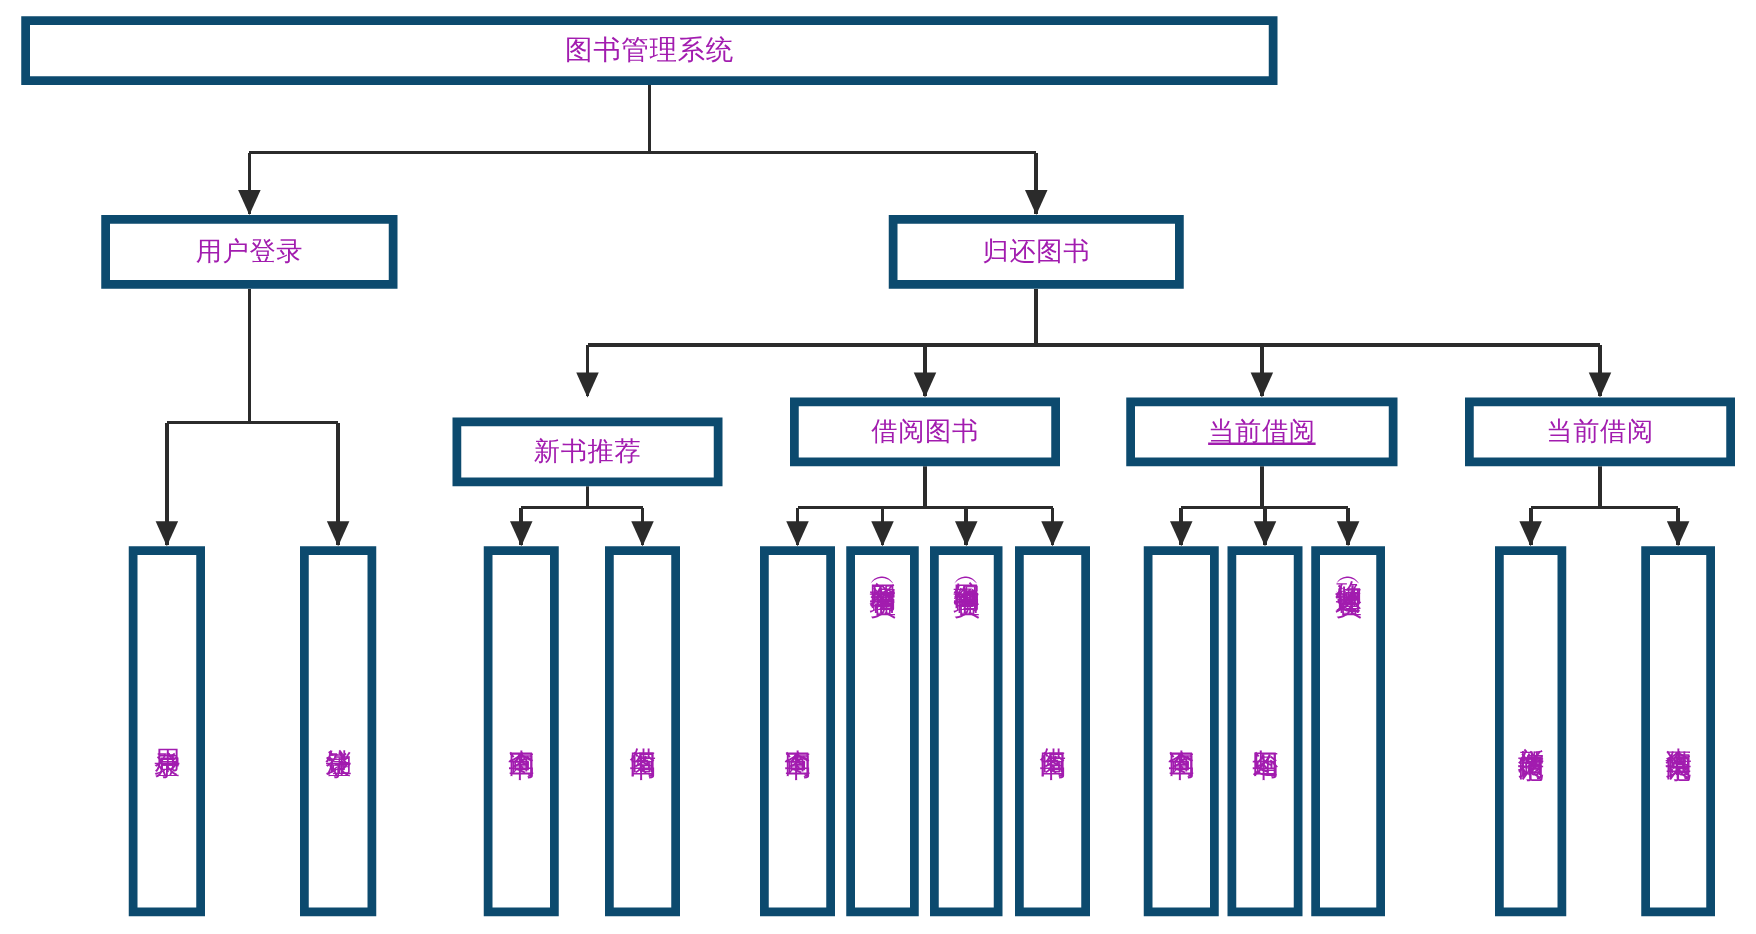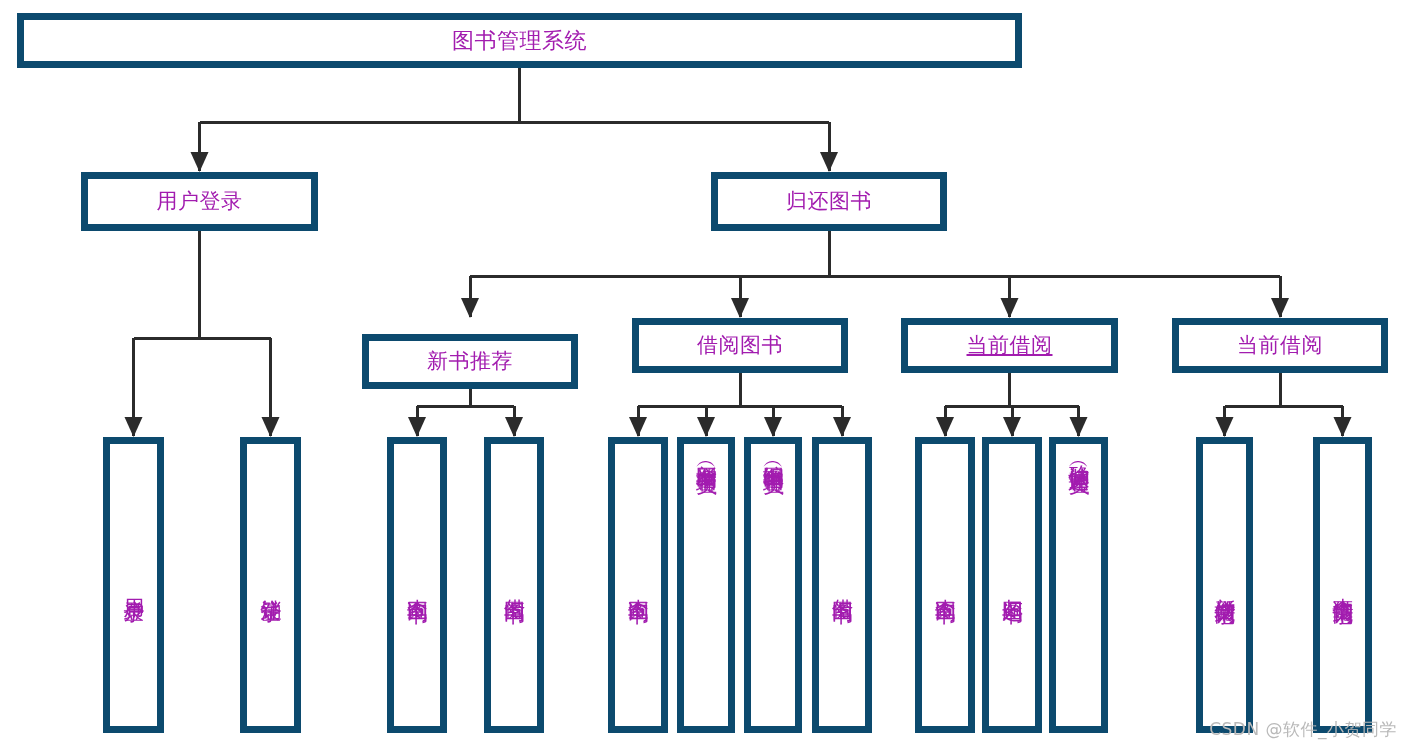--- a/index.html
+++ b/index.html
@@ -195,14 +195,13 @@
       <div class="node vert" style="left: 1049px; top: 437px; width: 59px; height: 296px;">
         <span class="label">确认归还（管理员）</span>
       </div>
       <div class="node vert centered" style="left: 1196px; top: 437px; width: 57px; height: 296px;">
         <span class="label">新增借阅记录</span>
       </div>
       <div class="node vert centered" style="left: 1313px; top: 437px; width: 59px; height: 296px;">
         <span class="label">查询借阅记录</span>
       </div>
     </div>
-  <div class="watermark">CSDN @软件_小贺同学</div>
 </div>
 
 </body></html>

